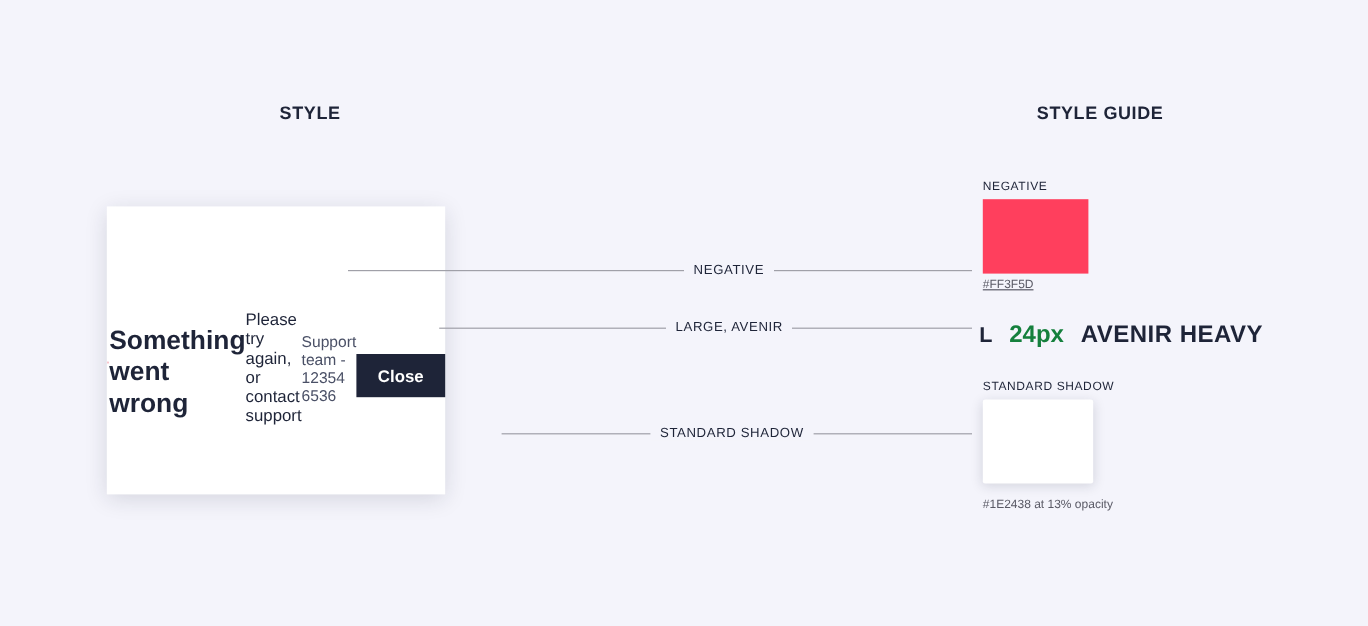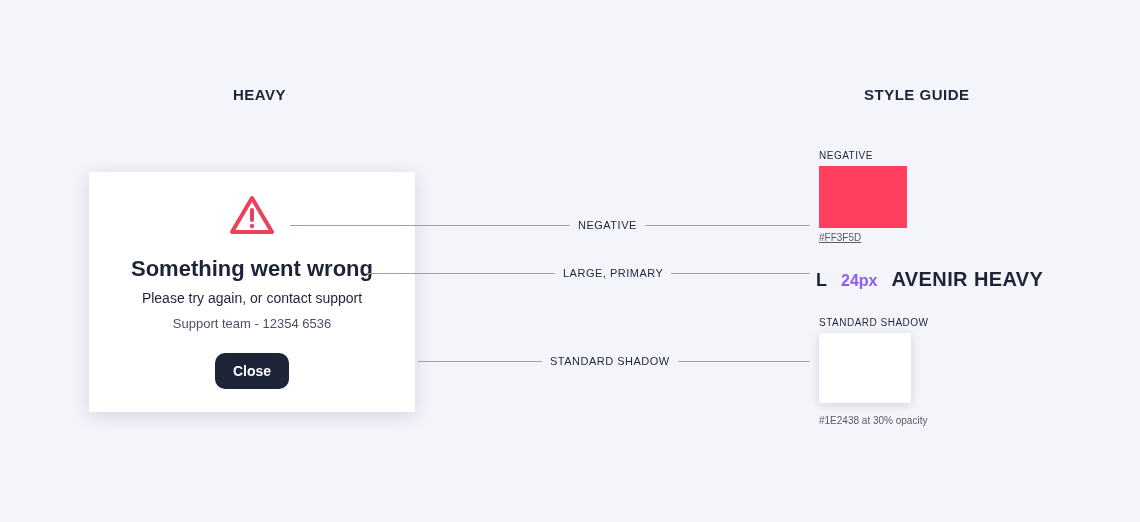--- a/index.html
+++ b/index.html
@@ -18,56 +18,55 @@
     letter-spacing: 0.5px;
     color: #1e2438;
   }
   .design-title { top: 86px; left: 233px; }
   .style-title { top: 86px; left: 816px; margin-left: 48px; }
 
   .card {
     position: absolute;
     top: 172px;
     left: 89px;
-    width: 326px;
+    width: 282px;
     height: 240px;
     background: #fff;
     box-shadow: 0 4px 18px rgba(30,36,56,0.15);
     display: flex;
-    flex-direction: column;
+    flex-direction: row;
     align-items: center;
     padding-top: 20px;
   }
   .warn-icon { width: 48px; height: 48px; }
   .card-heading {
     margin-top: 16px;
     font-size: 22px;
     font-weight: 700;
     color: #1e2438;
   }
   .card-sub {
     margin-top: 8px;
     font-size: 14px;
     color: #1e2438;
   }
   .card-support {
     margin-top: 10px;
     font-size: 13px;
     color: #4a5066;
-    text-align: center;
   }
   .close-btn {
     margin-top: 22px;
     background: #1e2438;
     color: #fff;
     font-weight: 700;
     font-size: 14px;
     border: none;
     padding: 10px 18px;
-    border-radius: 10px;
+    border-radius: 0;
     cursor: pointer;
   }
 
   .annot-line {
     position: absolute;
     height: 1px;
     background: #a0a0a8;
   }
   .annot-label {
     position: absolute;
@@ -98,72 +97,72 @@
   }
   .typo-row {
     position: absolute;
     top: 268px;
     left: 816px;
     display: flex;
     align-items: baseline;
     gap: 14px;
   }
   .typo-l { font-size: 18px; font-weight: 700; }
-  .typo-size { font-size: 16px; font-weight: 600; color: #8b5cf6; }
+  .typo-size { font-size: 20px; font-weight: 600; color: #15803d; }
   .typo-name { font-size: 20px; font-weight: 800; letter-spacing: 0.4px; }
 
   .shadow-swatch {
     width: 92px;
     height: 70px;
     background: #fff;
     box-shadow: 0 2px 10px rgba(30,36,56,0.15);
     border-radius: 2px;
   }
   .shadow-spec {
     font-size: 10px;
     color: #5a5a66;
     margin-top: 12px;
   }
 </style>
 </head>
 <body>
 
-<div class="section-title design-title">HEAVY</div>
+<div class="section-title design-title">STYLE</div>
 <div class="section-title style-title">STYLE GUIDE</div>
 
 <div class="card">
   <svg class="warn-icon" viewBox="0 0 48 48">
     <path d="M24 6 L44 40 L4 40 Z" fill="none" stroke="#eb415a" stroke-width="4" stroke-linejoin="round"></path>
     <line x1="24" y1="18" x2="24" y2="28" stroke="#eb415a" stroke-width="4" stroke-linecap="round"></line>
     <circle cx="24" cy="34" r="2.2" fill="#eb415a"></circle>
   </svg>
   <div class="card-heading">Something went wrong</div>
   <div class="card-sub">Please try again, or contact support</div>
   <div class="card-support">Support team - 12354 6536</div>
   <button class="close-btn">Close</button>
 </div>
 
 <div class="annot-line" style="top:225px; left:290px; width:520px;"></div>
 <div class="annot-label" style="top:219px; left:570px;">NEGATIVE</div>
 
 <div class="annot-line" style="top:273px; left:366px; width:444px;"></div>
-<div class="annot-label" style="top:267px; left:555px;">LARGE, PRIMARY</div>
+<div class="annot-label" style="top:267px; left:555px;">LARGE, AVENIR</div>
 
 <div class="annot-line" style="top:361px; left:418px; width:392px;"></div>
 <div class="annot-label" style="top:355px; left:542px;">STANDARD SHADOW</div>
 
 <div class="swatch-group" style="top:150px;">
   <div class="swatch-label">NEGATIVE</div>
   <div class="swatch-negative"></div>
   <div class="swatch-hex">#FF3F5D</div>
 </div>
 
 <div class="typo-row">
   <span class="typo-l">L</span>
   <span class="typo-size">24px</span>
   <span class="typo-name">AVENIR HEAVY</span>
 </div>
 
 <div class="swatch-group" style="top:317px;">
   <div class="swatch-label">STANDARD SHADOW</div>
   <div class="shadow-swatch"></div>
-  <div class="shadow-spec">#1E2438 at 30% opacity</div>
+  <div class="shadow-spec">#1E2438 at 13% opacity</div>
 </div>
 
 </body></html>

